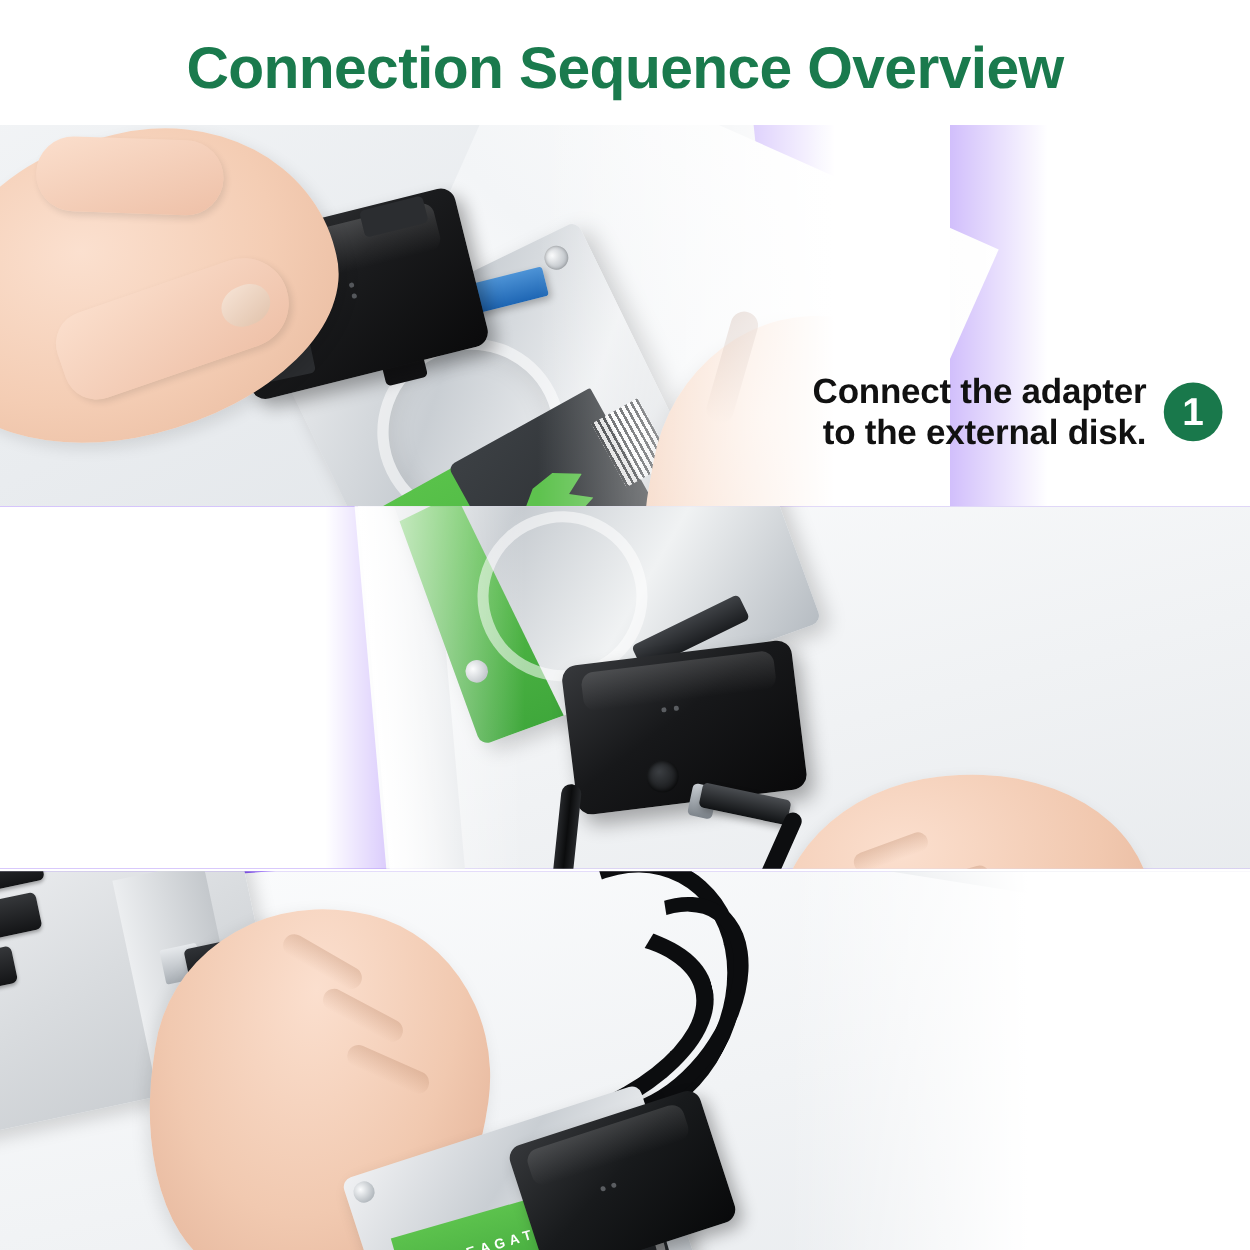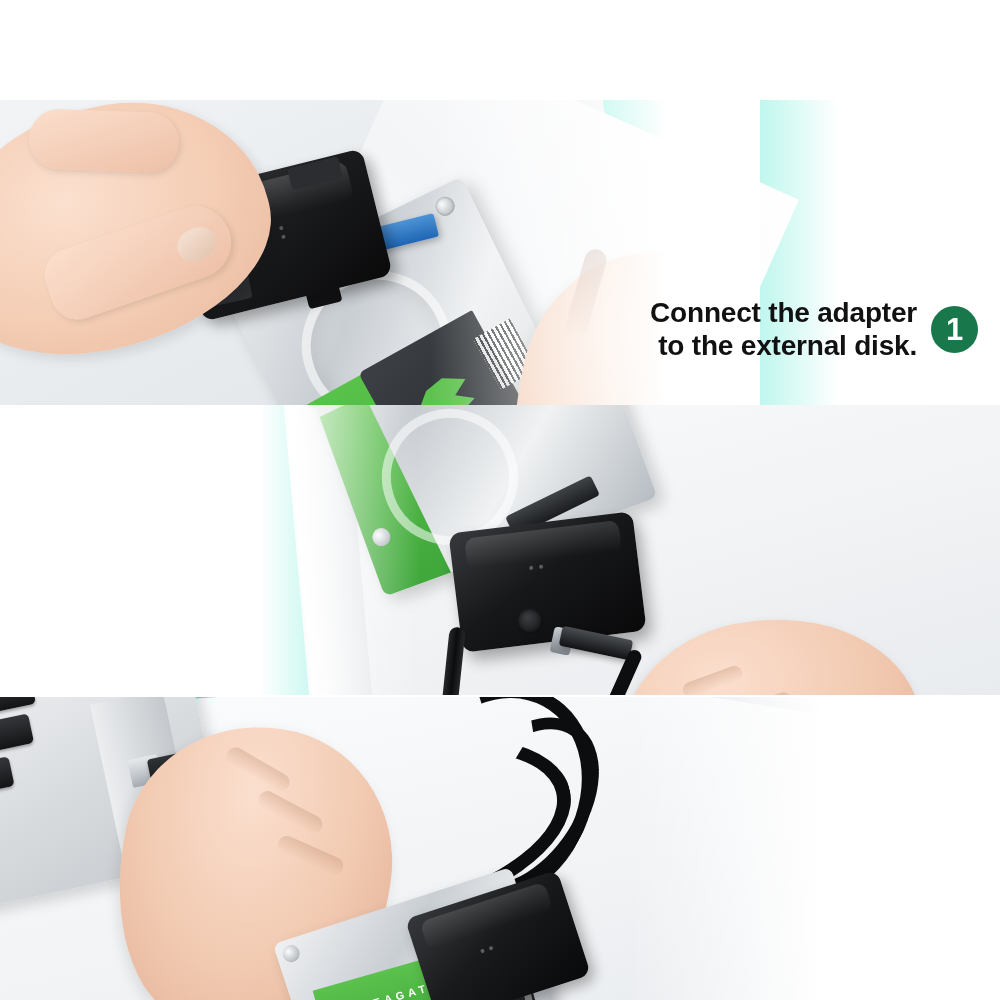--- a/index.html
+++ b/index.html
@@ -18,21 +18,21 @@
   .title{
     position:absolute; left:0; top:26px; width:1000px;
     text-align:center;
     font-size:47px; font-weight:bold;
     letter-spacing:-0.5px;
     color:#1a7a4d;
     white-space:nowrap;
   }
 
   
-  .panel{ position:absolute; left:0; width:1000px; overflow:hidden; background:#5eead4; }
+  .panel{ position:absolute; left:0; width:1000px; overflow:hidden; background:#8b5cf6; }
   #panel-1{ top:100px;  height:305px; }
   #panel-2{ top:405px;  height:290px; }
   #panel-3{ top:697px;  height:303px; }
 
   .photo{ position:absolute; inset:0; overflow:hidden; }
 
   
   .caption{
     position:absolute; display:flex; align-items:center; gap:14px;
     color:#111; font-weight:bold; font-size:28px; line-height:1.18;
@@ -412,20 +412,21 @@
   .hdd3 .ring3{
     position:absolute; left:160px; top:92px; width:70px; height:70px;
     border:7px solid rgba(255,255,255,.5); border-radius:50%;
   }
 </style>
 </head>
 <body>
 
 <div id="page">
 
+  <div class="title">Connection Sequence Overview</div>
 
   <div class="panel" id="panel-1">
     <div class="photo">
       <div class="desk1"></div>
       <div class="desk1b"></div>
 
       <div class="hdd1">
         <div class="ring"></div>
         <div class="lbl-green"></div>
         <div class="lbl-dark"></div>

